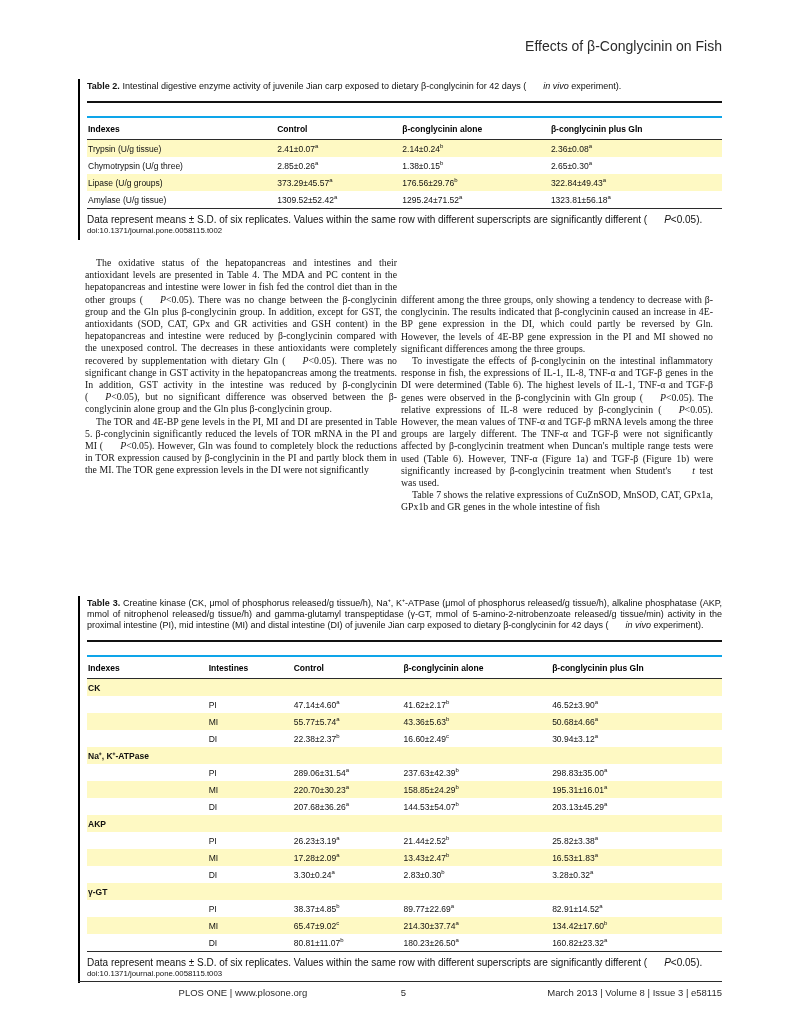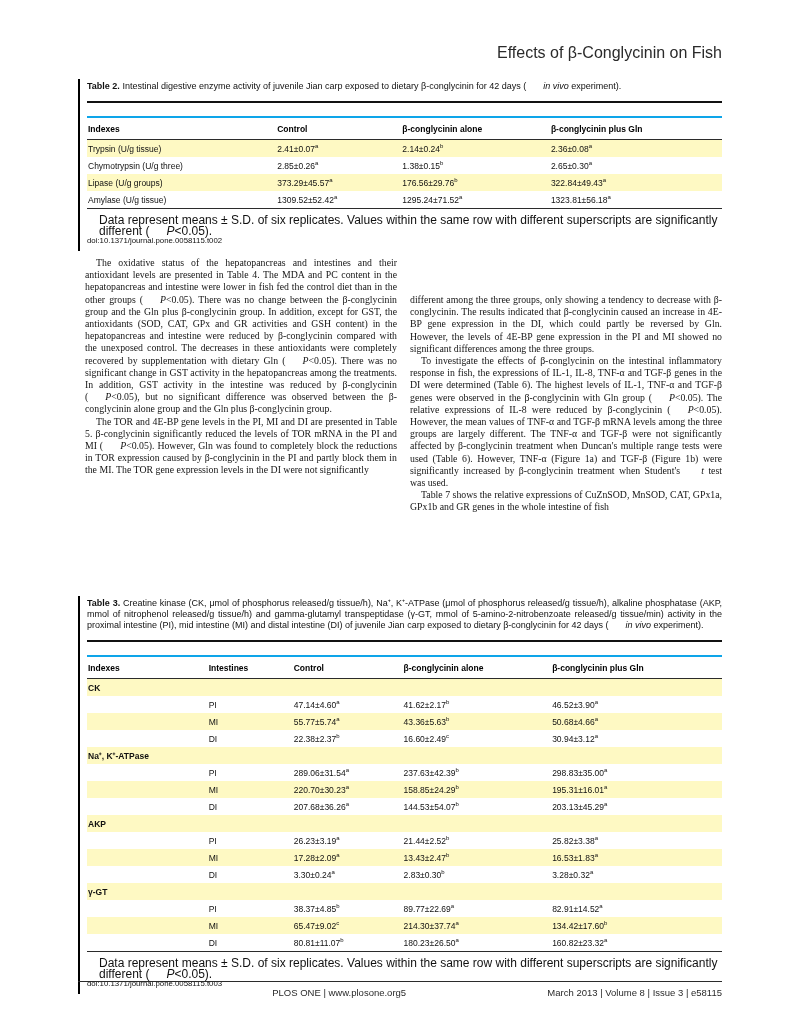--- a/index.html
+++ b/index.html
@@ -1,55 +1,55 @@
 <!DOCTYPE html>
 <html><head>
 <meta charset="utf-8">
 <style>
   html,body { margin:0; padding:0; background:#fff; }
   .page {
     position:relative; width:800px; height:1033px; background:#ffffff;
     font-family:"Liberation Sans", sans-serif; color:#1c1c1c; overflow:hidden;
   }
-  .running-head { position:absolute; top:44px; right:78px; font-size:16px; color:#2a2a2a; }
+  .running-head { position:absolute; top:38px; right:78px; font-size:14px; color:#2a2a2a; }
 
   
   .table-block { position:absolute; left:78px; width:644px; border-left:2px solid #000; padding:2px 0 4px 7px; box-sizing:border-box; }
   #table2-block { top:79px; }
   #table3-block { top:596px; }
   .caption { font-size:9px; line-height:11px; text-align:justify; color:#111; }
   .caption b { font-weight:bold; }
   .rule-thick { border-top:2px solid #111; margin-top:9px; }
   table.ptable { width:100%; border-collapse:collapse; table-layout:fixed; margin-top:13px; border-top:2px solid #0ea5e9; }
   table.ptable th {
     text-align:left; font-size:8.5px; font-weight:bold; height:21px;
     vertical-align:middle; border-bottom:1px solid #2b2b2b; padding:0 4px 0 1px; color:#000;
   }
   table.ptable td { font-size:8.5px; height:17px; vertical-align:middle; padding:0 4px 0 1px; color:#111;
     white-space:nowrap; overflow:hidden; }
   table.ptable tr.shaded { background:#fef9c3; }
   table.ptable td.group { font-weight:bold; }
   table.ptable { border-bottom:0; }
   .rule-thin { border-top:1px solid #2b2b2b; }
   sup { font-size:6px; vertical-align:super; line-height:0; }
-  .footnote { font-size:12px; line-height:10.6px; margin-top:6px; color:#111;margin-left:12px; }
+  .footnote { font-size:10px; line-height:10.6px; margin-top:6px; color:#111; }
   .doi { font-size:7.8px; line-height:10.6px; color:#111; }
 
   
   .body-text { position:absolute; top:257px; left:85px; width:637px; display:flex; }
   .bcol { font-family:"Liberation Serif", serif; font-size:9.8px; line-height:12.2px; text-align:justify; color:#141414; }
-  .bcol.left  { width:312px; margin-right:13px;font-family:Liberation Serif, serif; }
+  .bcol.left  { width:312px; margin-right:4px;font-family:Liberation Serif, serif; }
   .bcol.right { width:312px;margin-top:37px; }
   .bcol p { margin:0; }
   .bcol p.indent { text-indent:11px; }
 
   
   .footer-rule { position:absolute; left:78px; width:644px; top:981px; border-top:1px solid #2b2b2b; }
   .footer { position:absolute; left:78px; width:644px; top:987px; font-size:9.5px; color:#2a2a2a; display:flex; align-items:baseline; }
-  .footer .fl { flex:1; padding-left:7px; text-align:right; }
+  .footer .fl { flex:1; padding-left:7px; text-align:center; }
   .footer .fc { flex:0 0 auto; text-align:center; }
   .footer .fr { flex:1; text-align:right; }
   i { font-style:italic;padding-left:17px; }
 </style>
 </head>
 <body>
 
 <div class="page">
 
   <div class="running-head">Effects of β-Conglycinin on Fish</div>

